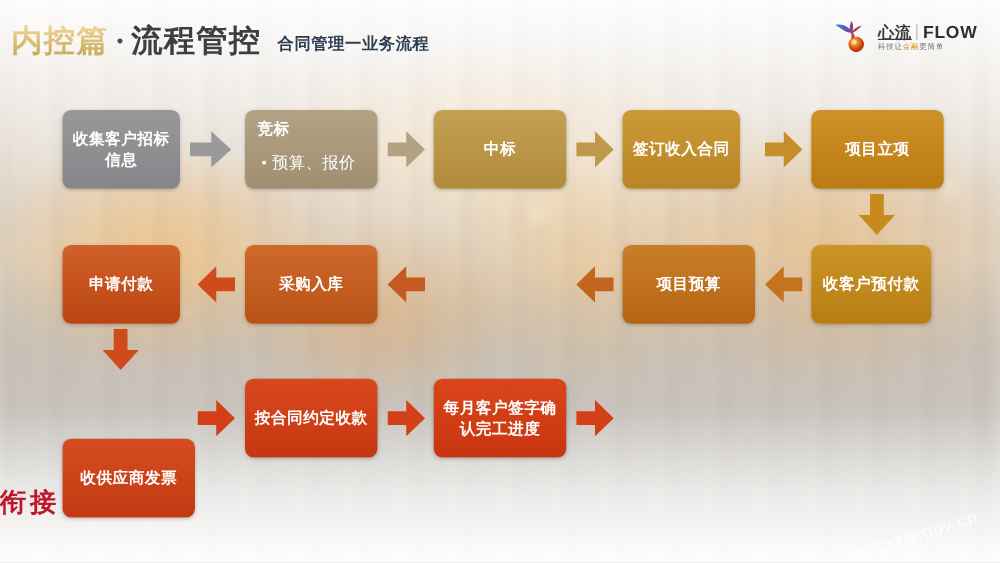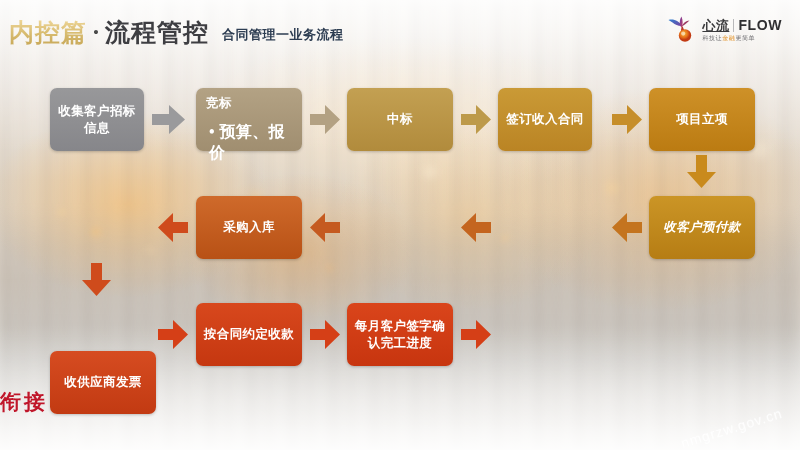--- a/index.html
+++ b/index.html
@@ -89,21 +89,21 @@
   .node {
     position:absolute; z-index:5; border-radius:7px;
     display:flex; align-items:center; justify-content:center;
     color:#fff; font-size:12.5px; font-weight:bold; line-height:1.35;
     text-align:center; letter-spacing:.4px;
     box-shadow:0 1px 3px rgba(0,0,0,.22);
     font-family:"Liberation Serif","DejaVu Serif",serif;
     padding:4px 6px;
   }
   .node.topleft { align-items:flex-start; justify-content:flex-start; text-align:left; padding:7px 10px; flex-direction:column; }
-  .node .sub { font-size:16px; font-weight:bold; margin-top:9px; padding-left:3px; }
+  .node .sub { font-size:13px; font-weight:normal; margin-top:9px; padding-left:3px; }
 
   
   .arrow { position:absolute; z-index:5; }
   .arrow svg { display:block; }
   .wm {
     position:absolute; right:16px; bottom:14px; z-index:4;
     font-size:14px; color:rgba(255,255,255,.78);
     font-family:"Liberation Sans","DejaVu Sans",sans-serif;
     transform:rotate(-17deg); letter-spacing:1px; pointer-events:none;
     text-shadow:0 0 2px rgba(255,255,255,.5);
@@ -208,29 +208,32 @@
   <div class="node" style="left:649px; top:88px; width:106px; height:63px; background:linear-gradient(180deg,#ce9128,#bb7b12);">
     <span>项目立项</span>
   </div>
 
   <div class="arrow" style="left:687px; top:155px;">
     <svg width="29" height="33" viewBox="0 0 29 33">
         <path d="M9 0 H20 V17 H29 L14.5 33 L0 17 H9 Z" fill="#c98a1c"></path>
       </svg>
   </div>
 
-  <div class="node" style="left:649px; top:196px; width:106px; height:63px; background:linear-gradient(180deg,#cb9526,#b67d14);font-style:italic;">
+  <div class="node" style="left:649px; top:196px; width:96px; height:63px; background:linear-gradient(180deg,#cb9526,#b67d14);">
     <span>收客户预付款</span>
   </div>
   <div class="arrow" style="left:612px; top:213px;">
     <svg width="30" height="29" viewBox="0 0 30 29">
         <path d="M30 9 H15 V0 L0 14.5 L15 29 V20 H30 Z" fill="#c4741f"></path>
       </svg>
   </div>
 
+  <div class="node" style="left:498px; top:196px; width:106px; height:63px; background:linear-gradient(180deg,#ca7e28,#b56413);">
+    <span>项目预算</span>
+  </div>
   <div class="arrow" style="left:461px; top:213px;">
     <svg width="30" height="29" viewBox="0 0 30 29">
         <path d="M30 9 H15 V0 L0 14.5 L15 29 V20 H30 Z" fill="#c4651f"></path>
       </svg>
   </div>
 
   <div class="arrow" style="left:310px; top:213px;">
     <svg width="30" height="29" viewBox="0 0 30 29">
         <path d="M30 9 H15 V0 L0 14.5 L15 29 V20 H30 Z" fill="#c55a20"></path>
       </svg>
@@ -238,20 +241,23 @@
 
   <div class="node" style="left:196px; top:196px; width:106px; height:63px; background:linear-gradient(180deg,#cf6a2b,#b85115);">
     <span>采购入库</span>
   </div>
   <div class="arrow" style="left:158px; top:213px;">
     <svg width="30" height="29" viewBox="0 0 30 29">
         <path d="M30 9 H15 V0 L0 14.5 L15 29 V20 H30 Z" fill="#cf4b1c"></path>
       </svg>
   </div>
 
+  <div class="node" style="left:50px; top:196px; width:94px; height:63px; background:linear-gradient(180deg,#d1602a,#bb4512);">
+    <span>申请付款</span>
+  </div>
 
   <div class="arrow" style="left:82px; top:263px;">
     <svg width="29" height="33" viewBox="0 0 29 33">
         <path d="M9 0 H20 V17 H29 L14.5 33 L0 17 H9 Z" fill="#cf4b1c"></path>
       </svg>
   </div>
 
   <div class="node" style="left:50px; top:303px; width:106px; height:63px; background:linear-gradient(180deg,#d64c21,#c23a12);margin-top:48px;">
     <span>收供应商发票</span>
   </div>

